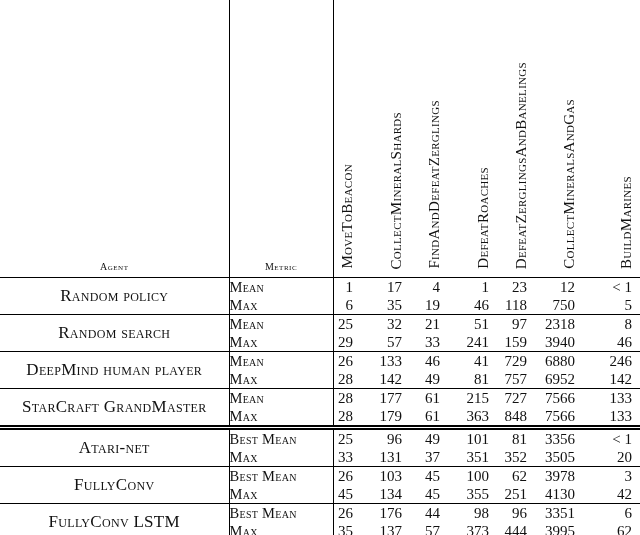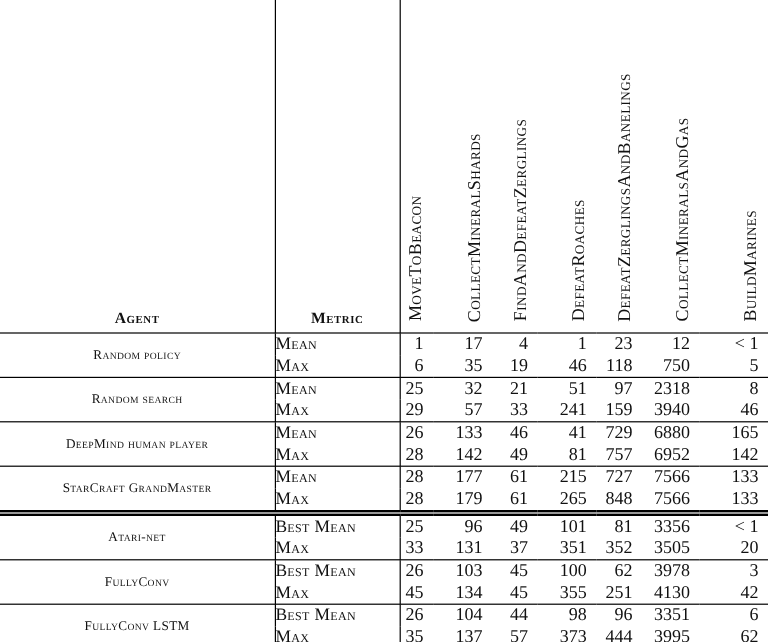--- a/index.html
+++ b/index.html
@@ -33,22 +33,22 @@
     height: 268px;
     vertical-align: bottom;
     text-align: center;
     padding-bottom: 3px;
     border-bottom: 1.5px solid #000;
   }
   th.agent-h  { border-right: 1.5px solid #000; }
   th.metric-h { border-right: 1.5px solid #000; }
   .head-label {
     font-variant: small-caps;
-    font-weight: bold;
-    font-size: 13px;
+    font-weight: normal;
+    font-size: 10px;
     letter-spacing: 0.5px;
   }
   th.rot-cell {
     height: 268px;
     vertical-align: bottom;
     text-align: right;
     padding: 5px 6px 4px 0;
     border-bottom: 1.5px solid #000;
   }
   .rot {
@@ -64,21 +64,21 @@
   
   td {
     height: 18px;
     line-height: 18px;
     font-size: 15px;
     vertical-align: middle;
   }
   td.agent {
     text-align: center;
     font-variant: small-caps;
-    font-size: 11px;
+    font-size: 17px;
     letter-spacing: 0.3px;
     border-right: 1.5px solid #000;
   }
   td.metric {
     text-align: left;
     font-variant: small-caps;
     font-size: 14.5px;
     letter-spacing: 0.3px;
     border-right: 1.5px solid #000;
   }
@@ -186,21 +186,21 @@
 
   <tr>
     <td class="agent rule-self" rowspan="2">DeepMind human player</td>
     <td class="metric">Mean</td>
     <td class="num">26</td>
     <td class="num">133</td>
     <td class="num">46</td>
     <td class="num">41</td>
     <td class="num">729</td>
     <td class="num">6880</td>
-    <td class="num">165</td>
+    <td class="num">246</td>
   </tr>
   <tr class="rule-after">
     <td class="metric">Max</td>
     <td class="num">28</td>
     <td class="num">142</td>
     <td class="num">49</td>
     <td class="num">81</td>
     <td class="num">757</td>
     <td class="num">6952</td>
     <td class="num">142</td>
@@ -215,21 +215,21 @@
     <td class="num">215</td>
     <td class="num">727</td>
     <td class="num">7566</td>
     <td class="num">133</td>
   </tr>
   <tr class="drule-after">
     <td class="metric">Max</td>
     <td class="num">28</td>
     <td class="num">179</td>
     <td class="num">61</td>
-    <td class="num">265</td>
+    <td class="num">363</td>
     <td class="num">848</td>
     <td class="num">7566</td>
     <td class="num">133</td>
   </tr>
 
   <tr>
     <td class="agent rule-self" rowspan="2">Atari-net</td>
     <td class="metric">Best Mean</td>
     <td class="num">25</td>
     <td class="num">96</td>
@@ -269,21 +269,21 @@
     <td class="num">355</td>
     <td class="num">251</td>
     <td class="num">4130</td>
     <td class="num">42</td>
   </tr>
 
   <tr>
     <td class="agent" rowspan="2">FullyConv LSTM</td>
     <td class="metric">Best Mean</td>
     <td class="num">26</td>
-    <td class="num">104</td>
+    <td class="num">176</td>
     <td class="num">44</td>
     <td class="num">98</td>
     <td class="num">96</td>
     <td class="num">3351</td>
     <td class="num">6</td>
   </tr>
   <tr>
     <td class="metric">Max</td>
     <td class="num">35</td>
     <td class="num">137</td>

